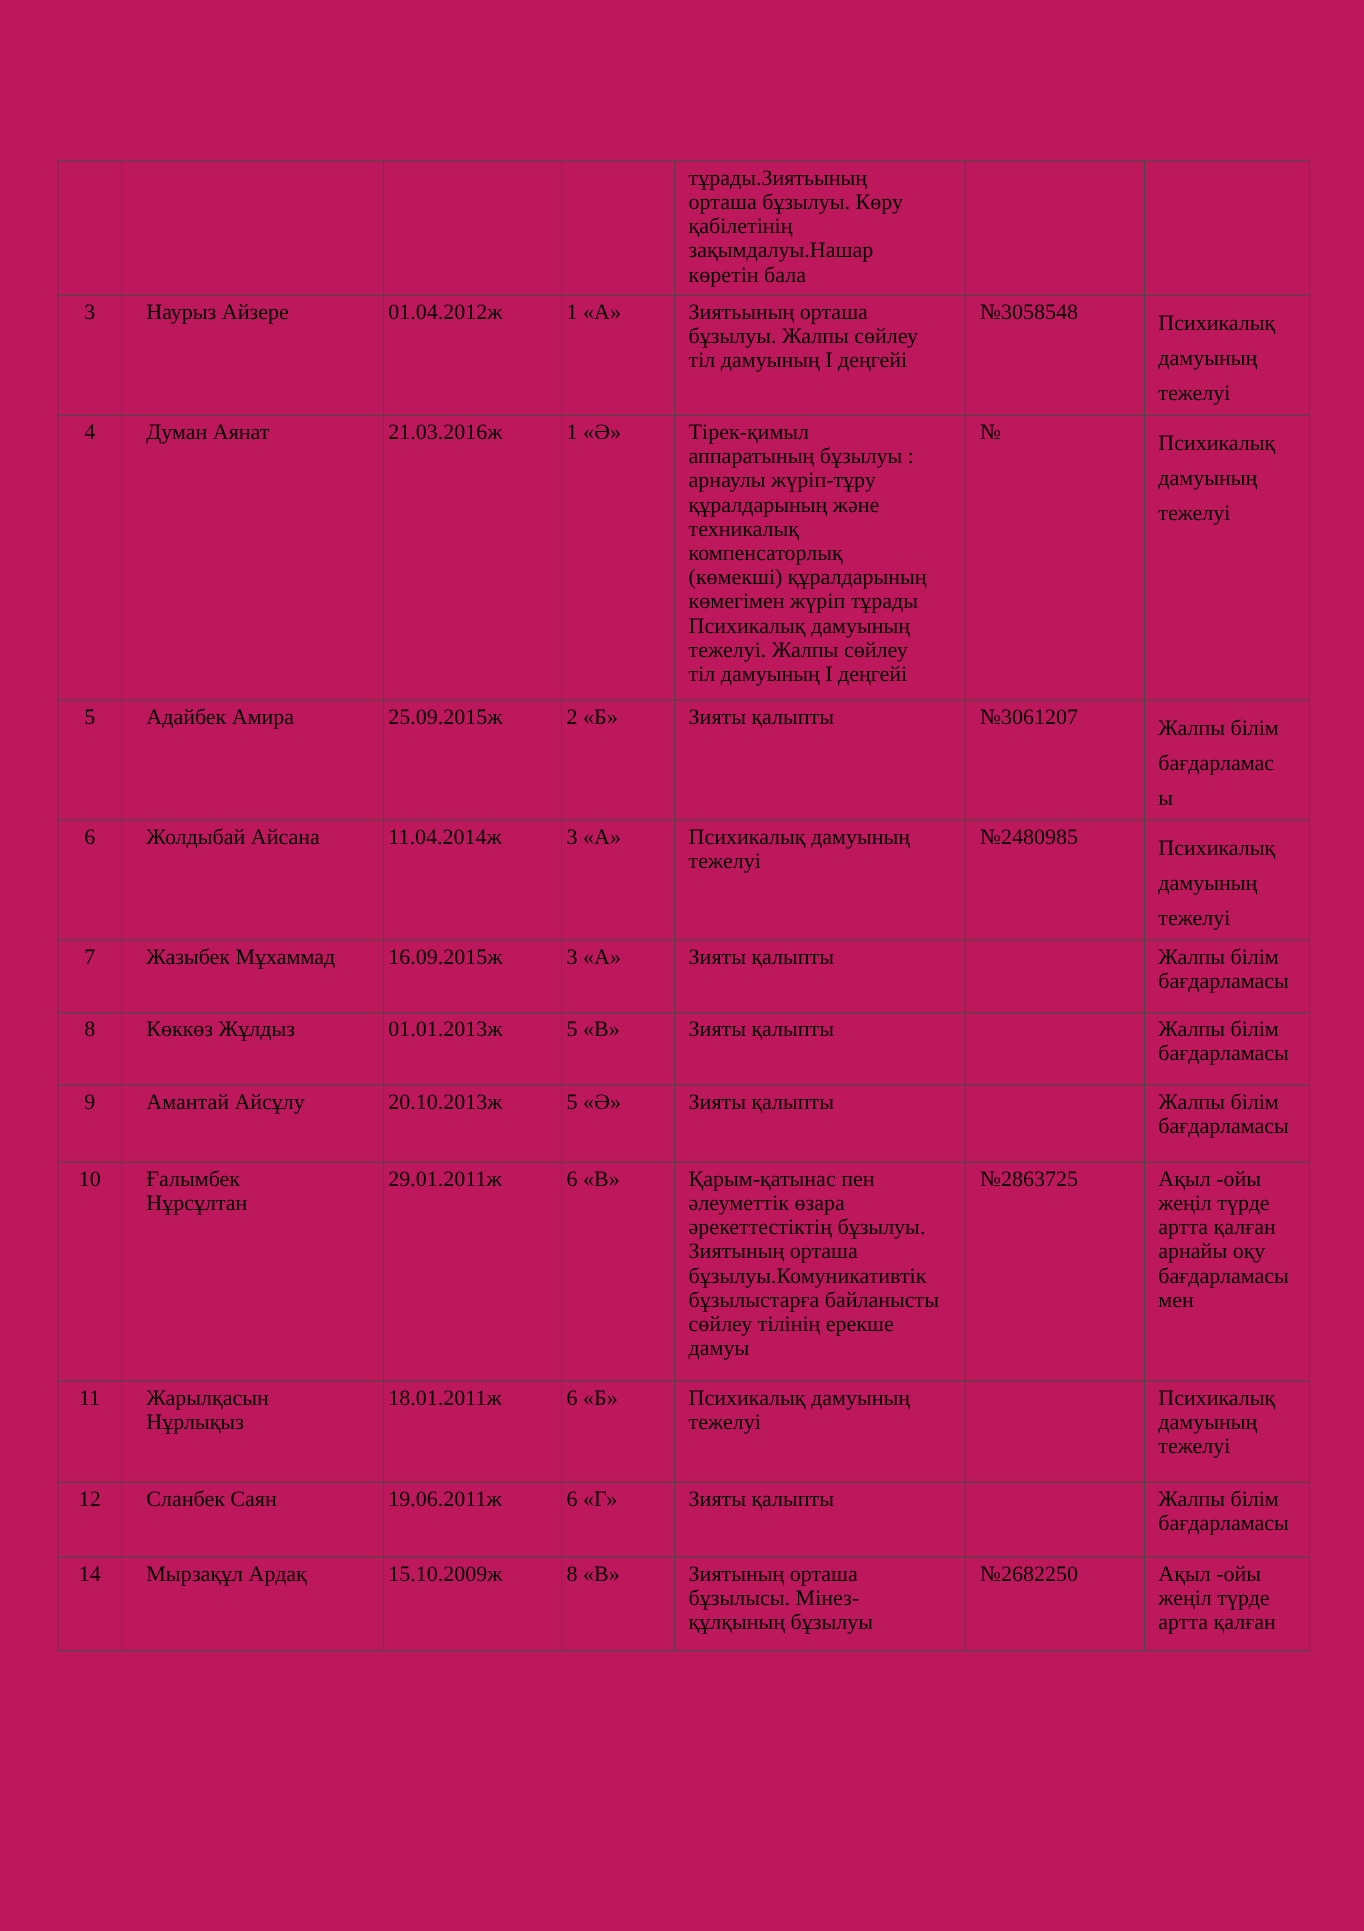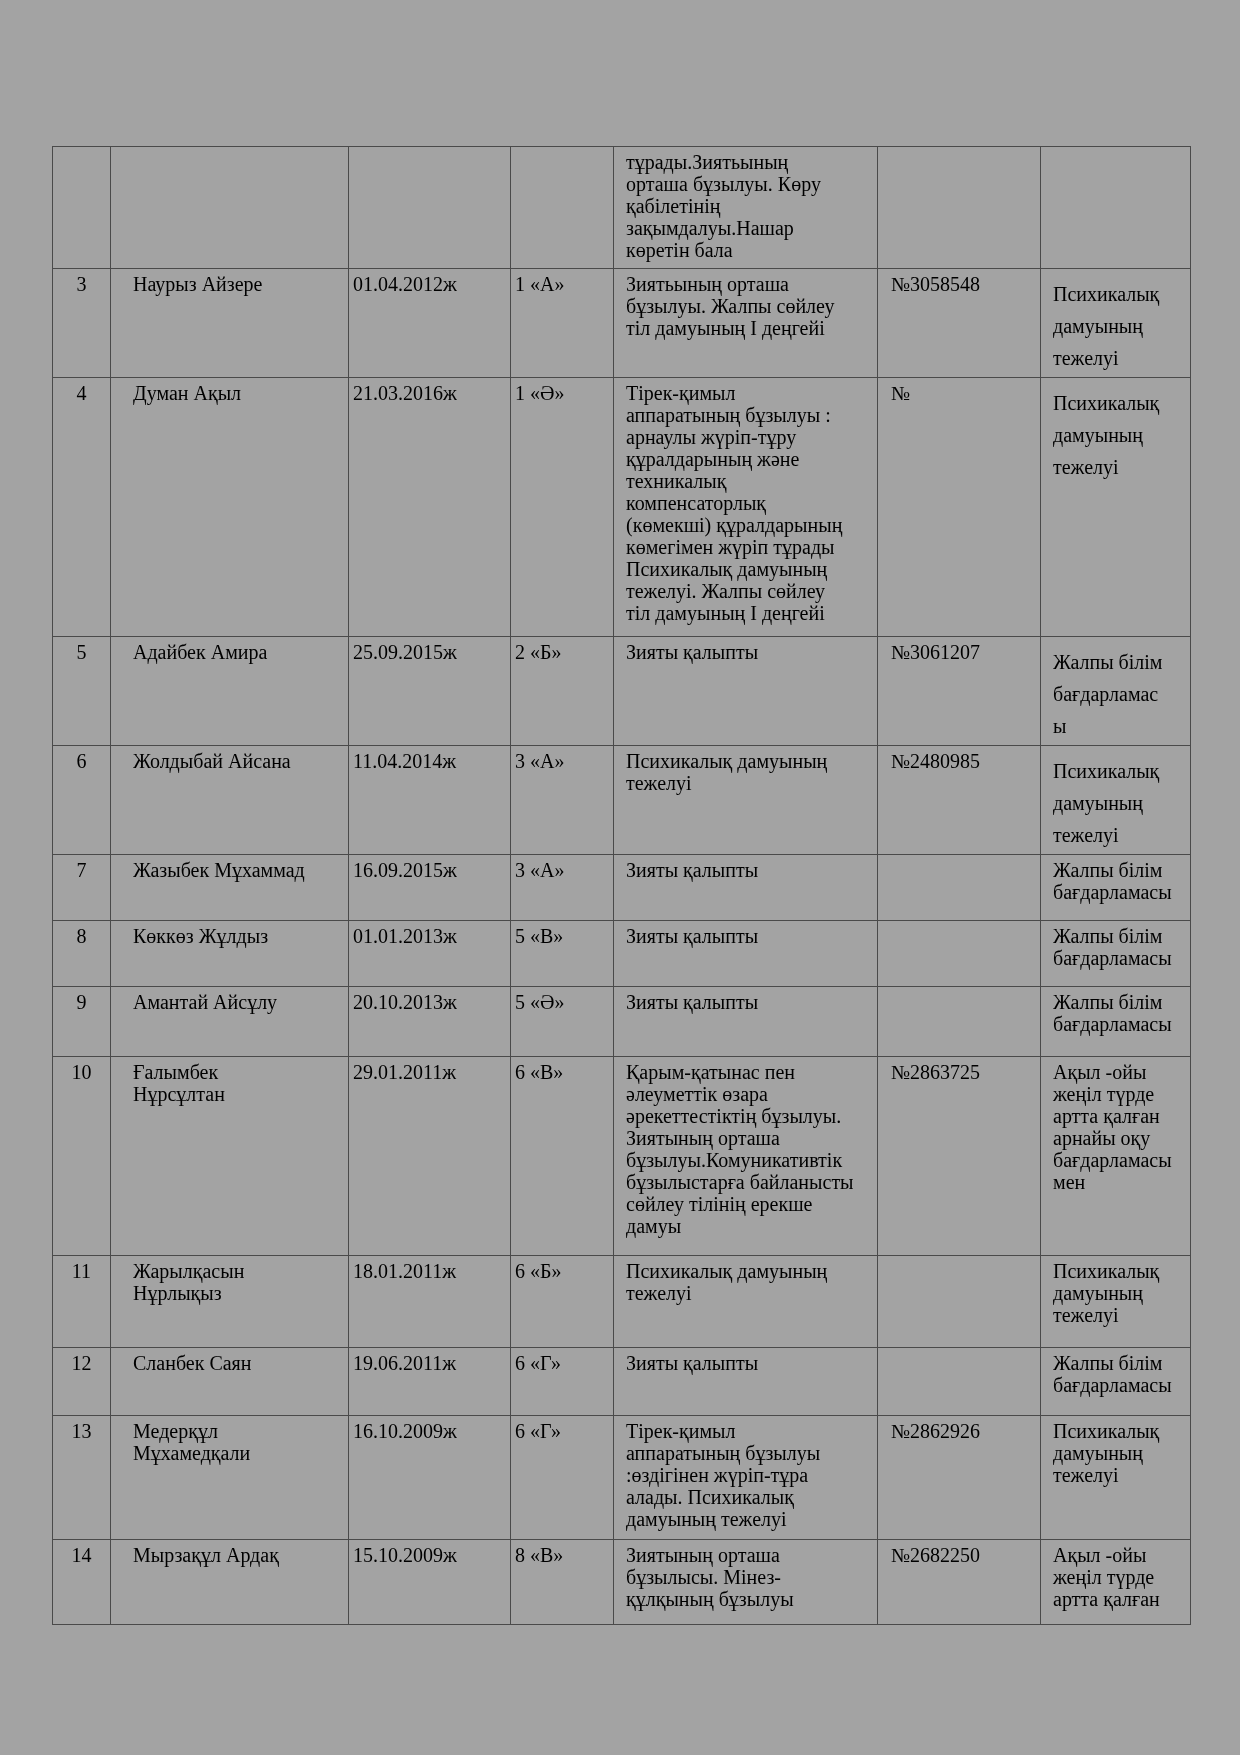--- a/index.html
+++ b/index.html
@@ -4,21 +4,21 @@
 <style>
   html, body {
     margin: 0;
     padding: 0;
     background: #ffffff;
   }
   .page {
     position: relative;
     width: 1240px;
     height: 1755px;
-    background: #a3a3a3;
+    background: #be185d;
     font-family: "Liberation Serif", serif;
     color: #000000;
   }
   table.roster {
     position: absolute;
     left: 52px;
     top: 146px;
     width: 1138px;
     border-collapse: collapse;
     table-layout: fixed;
@@ -87,21 +87,21 @@
     <td class="c-diag">Зиятьының орташа
 бұзылуы. Жалпы сөйлеу
 тіл дамуының І деңгейі</td>
     <td class="c-doc">№3058548</td>
     <td class="c-prog wide">Психикалық
 дамуының
 тежелуі</td>
   </tr>
         <tr style="height: 259px;">
     <td class="c-num">4</td>
-    <td class="c-name">Думан Ақыл</td>
+    <td class="c-name">Думан Аянат</td>
     <td class="c-date">21.03.2016ж</td>
     <td class="c-class">1 «Ә»</td>
     <td class="c-diag">Тірек-қимыл
 аппаратының бұзылуы :
 арнаулы жүріп-тұру
 құралдарының және
 техникалық
 компенсаторлық
 (көмекші) құралдарының
 көмегімен жүріп тұрады
@@ -204,36 +204,20 @@
         <tr style="height: 68px;">
     <td class="c-num">12</td>
     <td class="c-name">Сланбек Саян</td>
     <td class="c-date">19.06.2011ж</td>
     <td class="c-class">6 «Г»</td>
     <td class="c-diag">Зияты қалыпты</td>
     <td class="c-doc"></td>
     <td class="c-prog">Жалпы білім
 бағдарламасы</td>
   </tr>
-        <tr style="height: 124px;">
-    <td class="c-num">13</td>
-    <td class="c-name">Медерқұл
-Мұхамедқали</td>
-    <td class="c-date">16.10.2009ж</td>
-    <td class="c-class">6 «Г»</td>
-    <td class="c-diag">Тірек-қимыл
-аппаратының бұзылуы
-:өздігінен жүріп-тұра
-алады. Психикалық
-дамуының тежелуі</td>
-    <td class="c-doc">№2862926</td>
-    <td class="c-prog">Психикалық
-дамуының
-тежелуі</td>
-  </tr>
         <tr style="height: 85px;">
     <td class="c-num">14</td>
     <td class="c-name">Мырзақұл Ардақ</td>
     <td class="c-date">15.10.2009ж</td>
     <td class="c-class">8 «В»</td>
     <td class="c-diag">Зиятының орташа
 бұзылысы. Мінез-
 құлқының бұзылуы</td>
     <td class="c-doc">№2682250</td>
     <td class="c-prog">Ақыл -ойы

